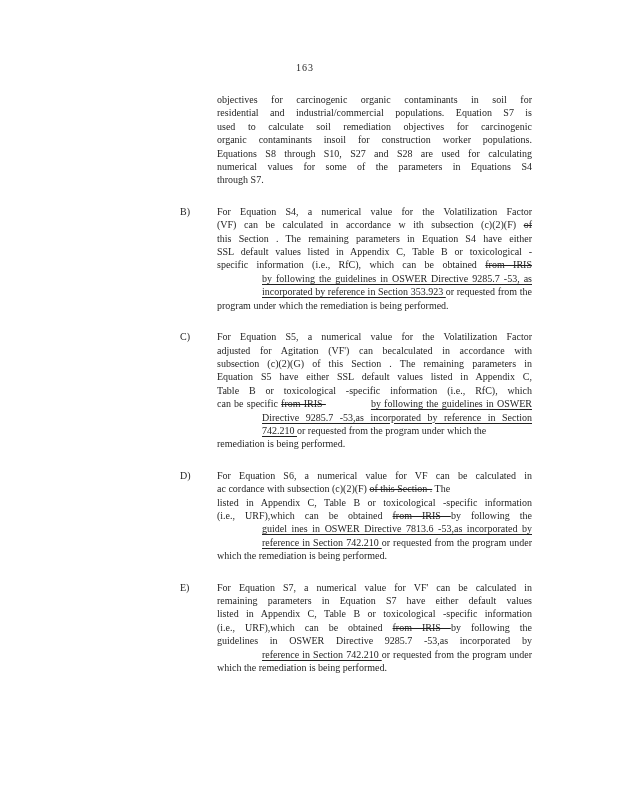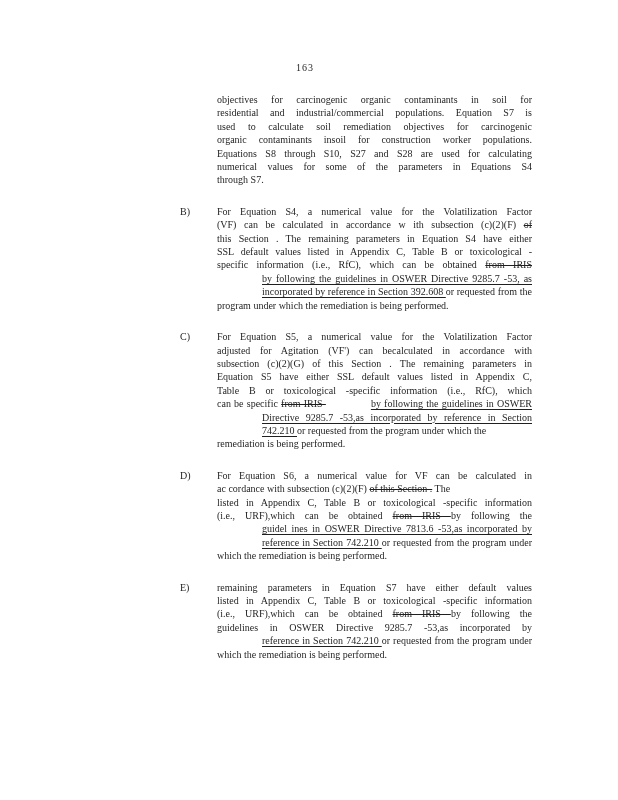--- a/index.html
+++ b/index.html
@@ -69,21 +69,21 @@
         <div class="line nojust"><span class="seg-n">through S7.</span></div>
       </div>
       <div class="para">
         <span class="plabel">B)</span>
         <div class="line"><span class="seg-n">For Equation S4, a numerical value for the Volatilization Factor</span></div>
         <div class="line"><span class="seg-n">(VF) can be calculated in accordance w ith subsection (c)(2)(F) </span><span class="seg-s">of</span></div>
         <div class="line"><span class="seg-n">this Section . The remaining parameters in Equation S4 have either</span></div>
         <div class="line"><span class="seg-n">SSL default values listed in Appendix C, Table B or toxicological -</span></div>
         <div class="line"><span class="seg-n">specific information (i.e., RfC), which can be obtained </span><span class="seg-s">from IRIS</span></div>
         <div class="line"><span class="seg-u">by following the guidelines in OSWER Directive 9285.7 -53, as</span></div>
-        <div class="line"><span class="seg-u">incorporated by reference in Section 392.608 </span><span class="seg-n">or requested from the</span></div>
+        <div class="line"><span class="seg-u">incorporated by reference in Section 353.923 </span><span class="seg-n">or requested from the</span></div>
         <div class="line nojust"><span class="seg-n">program under which the remediation is being performed.</span></div>
       </div>
       <div class="para">
         <span class="plabel">C)</span>
         <div class="line"><span class="seg-n">For Equation S5, a numerical value for the Volatilization Factor</span></div>
         <div class="line"><span class="seg-n">adjusted for Agitation (VF') can becalculated in accordance with</span></div>
         <div class="line"><span class="seg-n">subsection (c)(2)(G) of this Section . The remaining parameters in</span></div>
         <div class="line"><span class="seg-n">Equation S5 have either SSL default values listed in Appendix C,</span></div>
         <div class="line"><span class="seg-n">Table B or toxicological -specific information (i.e., RfC), which</span></div>
         <div class="line"><span class="seg-n">can be specific </span><span class="seg-s">from IRIS </span><span class="seg-u">by following the guidelines in OSWER</span></div>
@@ -96,20 +96,21 @@
         <div class="line"><span class="seg-n">For Equation S6, a numerical value for VF can be calculated in</span></div>
         <div class="line nojust"><span class="seg-n">ac cordance with subsection (c)(2)(F) </span><span class="seg-s">of this Section .</span><span class="seg-n"> The</span></div>
         <div class="line"><span class="seg-n">listed in Appendix C, Table B or toxicological -specific information</span></div>
         <div class="line"><span class="seg-n">(i.e., URF),which can be obtained </span><span class="seg-s">from IRIS </span><span class="seg-n">by following the</span></div>
         <div class="line"><span class="seg-u">guidel ines in OSWER Directive 7813.6 -53,as incorporated by</span></div>
         <div class="line"><span class="seg-u">reference in Section 742.210 </span><span class="seg-n">or requested from the program under</span></div>
         <div class="line nojust"><span class="seg-n">which the remediation is being performed.</span></div>
       </div>
       <div class="para">
         <span class="plabel">E)</span>
+        <div class="line"><span class="seg-n">For Equation S7, a numerical value for VF' can be calculated in</span></div>
         <div class="line"><span class="seg-n">remaining parameters in Equation S7 have either default values</span></div>
         <div class="line"><span class="seg-n">listed in Appendix C, Table B or toxicological -specific information</span></div>
         <div class="line"><span class="seg-n">(i.e., URF),which can be obtained </span><span class="seg-s">from IRIS </span><span class="seg-n">by following the</span></div>
         <div class="line"><span class="seg-n">guidelines in OSWER Directive 9285.7 -53,as incorporated by</span></div>
         <div class="line"><span class="seg-u">reference in Section 742.210 </span><span class="seg-n">or requested from the program under</span></div>
         <div class="line nojust"><span class="seg-n">which the remediation is being performed.</span></div>
       </div>
     </div>
 </div>
 

